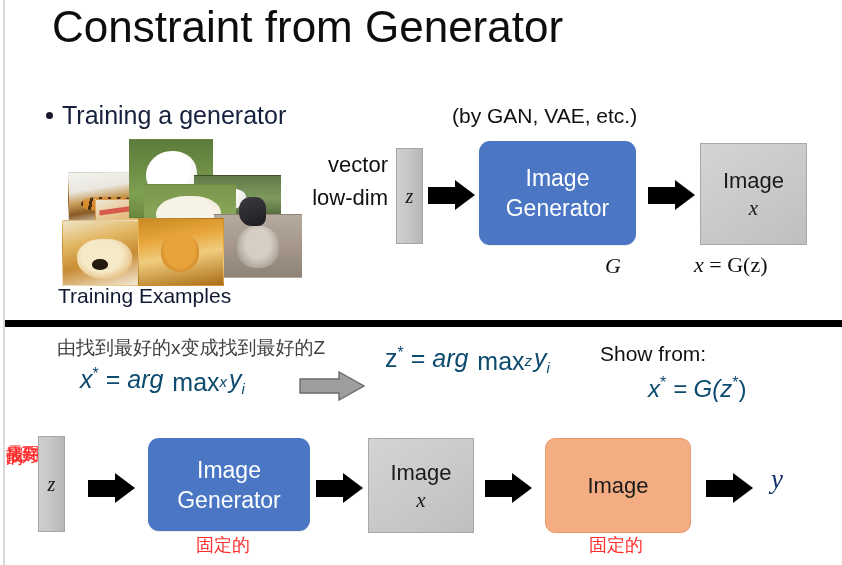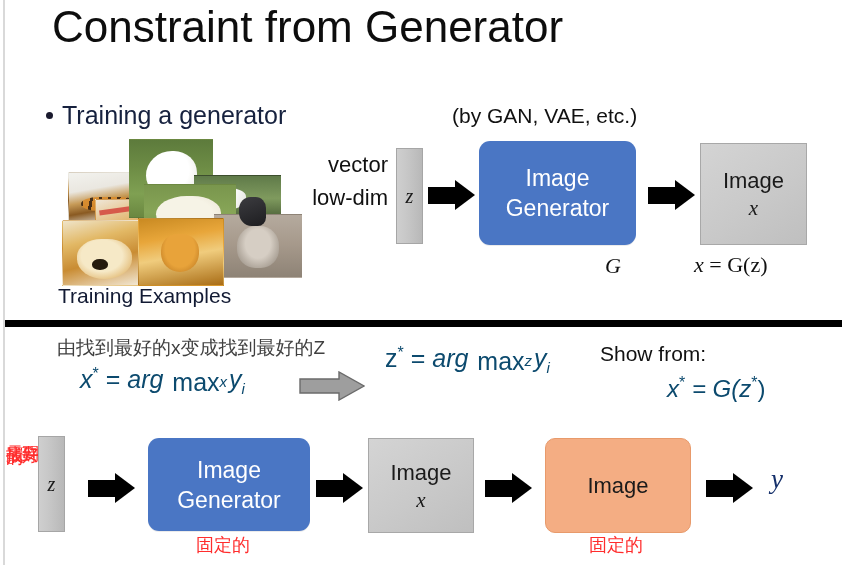--- a/index.html
+++ b/index.html
@@ -175,21 +175,21 @@
   .it{font-style:italic;}
   .sup{font-size:16px;vertical-align:super;}
   .subi{font-size:15px;vertical-align:sub;font-style:italic;}
 
   .gray-arrow{position:absolute;left:299px;top:371px;width:66px;height:30px;}
 
   .show-image{
     position:absolute;left:600px;top:341px;
     font-size:21px;line-height:26px;color:#111;white-space:nowrap;
   }
-  .f-show{left:648px;top:374px;font-size:24px;margin-left:19px;}
+  .f-show{left:648px;top:374px;font-size:24px;}
 
   
   .vred{
     position:absolute;
     color:#ff2d2d;font-size:17px;line-height:18px;
     writing-mode:vertical-rl;
     text-orientation:upright;
     white-space:nowrap;
     letter-spacing:1px;
   }

